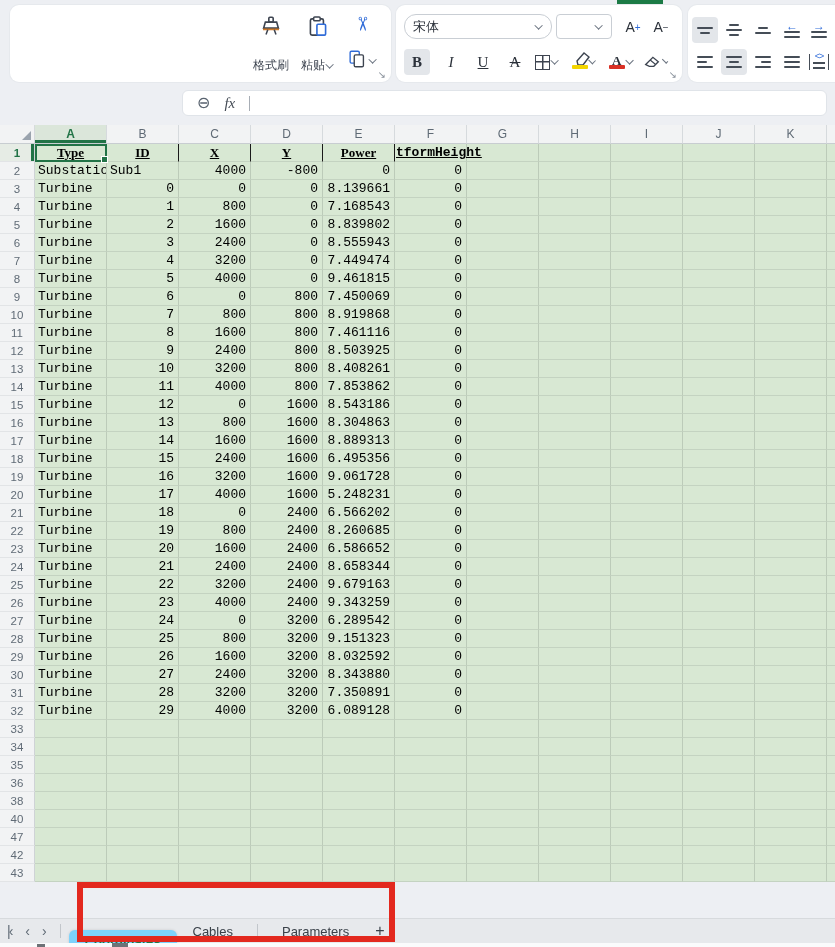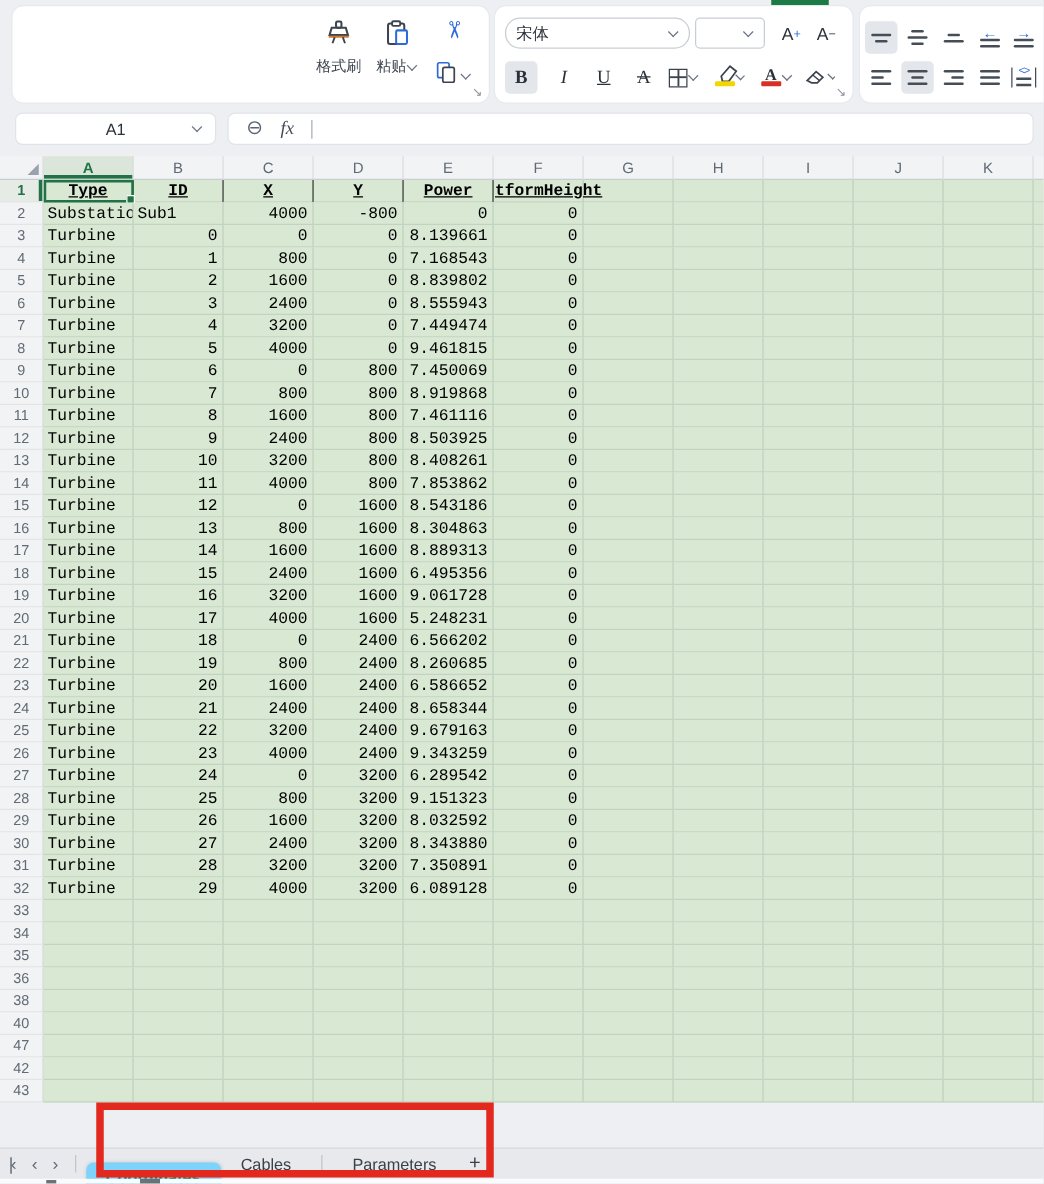--- a/index.html
+++ b/index.html
@@ -2,21 +2,21 @@
 <html><head>
 <meta charset="utf-8">
 <style>
   html,body{margin:0;padding:0;background:#dfe2e7;}
   #app{position:relative;width:835px;height:947px;background:#edeff3;overflow:hidden;
        font-family:"Liberation Sans",sans-serif;color:#3d4450;}
   
   .card{position:absolute;background:#fff;border-radius:9px;box-shadow:0 0 0 1px #e6e9ed;}
   .green-topbar{position:absolute;left:617px;top:0;width:46px;height:5px;background:#1b7a45;}
   .launcher{position:absolute;right:5px;bottom:2px;font-size:10px;color:#8a929c;line-height:10px;}
-  .tool-col{display:flex;flex-direction:column;align-items:center;justify-content:flex-start;height:60px;}
+  .tool-col{display:flex;flex-direction:column;align-items:center;justify-content:space-between;height:60px;}
   .tool-label{font-size:12px;color:#3d4450;white-space:nowrap;}
   .chev{display:inline-block;width:5px;height:5px;border-left:1.4px solid #6b7480;border-bottom:1.4px solid #6b7480;transform:rotate(-45deg) translateY(-2px);margin-left:3px;}
   .scissors{color:#2f6bd8;font-size:19px;display:inline-block;transform:rotate(90deg);line-height:20px;}
   
   .selectbox{position:absolute;height:25px;background:#fff;border:1px solid #c9ced4;border-radius:4px;
              display:flex;align-items:center;padding:0 8px;font-size:13px;color:#2b313a;justify-content:space-between;box-sizing:border-box;}
   .fmtbtn{position:absolute;width:26px;height:26px;display:flex;align-items:center;justify-content:center;
           border-radius:4px;font-family:"Liberation Serif",serif;font-size:15px;color:#2b313a;}
   .pressed{background:#e3e6ea;}
   .colorbar{position:absolute;left:4px;bottom:3px;width:16px;height:4px;border-radius:1px;}
@@ -55,21 +55,21 @@
   .row{display:flex;height:18px;}
   .rh{width:35px;box-sizing:border-box;background:#f2f3f4;border-right:1px solid #cfd3d6;border-bottom:1px solid #e2e4e6;
       font-size:11.5px;color:#606b76;display:flex;align-items:center;justify-content:center;}
   .rh-sel{color:#217346;font-weight:bold;box-shadow:inset -3px 0 0 #217346;background:#e6ece5;}
   .c{width:72px;box-sizing:border-box;background:#d8e8d3;border-right:1px solid #bccbb9;border-bottom:1px solid #c4d3c1;
      font-family:"Liberation Mono",monospace;font-size:13px;line-height:17px;color:#000;
      white-space:nowrap;overflow:hidden;}
   .c-fill{flex:1;background:#d8e8d3;border-bottom:1px solid #c4d3c1;}
   .c.left{text-align:left;padding-left:3px;}
   .c.right{text-align:right;padding-right:4px;}
-  .c.center{text-align:center;}
+  .c.center{text-align:center;font-family:Liberation Serif, serif;}
   .c.hdr{font-weight:bold;text-decoration:underline;}
   .c.bdr{border-right:1px solid #1a1a1a;}
   .c.ovf{overflow:visible;position:relative;z-index:2;padding-left:1px;}
   .sel-overlay{position:absolute;left:35px;top:19px;width:72px;height:18px;box-sizing:border-box;border:2px solid #217346;z-index:4;pointer-events:none;}
   .sel-overlay i{position:absolute;right:-3px;bottom:-3px;width:5px;height:5px;background:#217346;border:1px solid #fff;}
   
   .tabbar{position:absolute;left:0;top:918px;width:835px;height:25px;background:#e7e9ec;display:flex;align-items:center;border-top:1px solid #d7dadd;box-sizing:border-box;}
   .nav-ico{color:#5f6a75;font-size:14px;line-height:14px;padding:0 7px;letter-spacing:-2px;}
   .tab-sep{width:1px;height:14px;background:#c2c6cb;margin:0 8px;}
   .sheet-tab{height:22px;display:flex;align-items:center;padding:0 16px;font-size:13px;color:#3a4149;border-radius:6px;}
@@ -245,24 +245,20 @@
     </div>
     <div class="al" style="left:118px;top:44px;">
       <span class="dist">
           <span class="ang">&lt;&gt;</span>
           <span class="ln" style="top:8px;"></span>
           <span class="ln" style="top:13px;"></span>
         </span>
     </div>
   </div>
 
-  <div class="namebox">
-    <span>A1</span>
-    <span class="chev"></span>
-  </div>
   <div class="fxbox">
     <span class="circ-ico">⊖</span>
     <span class="fx">fx</span>
     <span class="caret"></span>
   </div>
 
   <div class="grid">
     <div class="colhdr-row">
       <div class="corner">
           <i></i>

